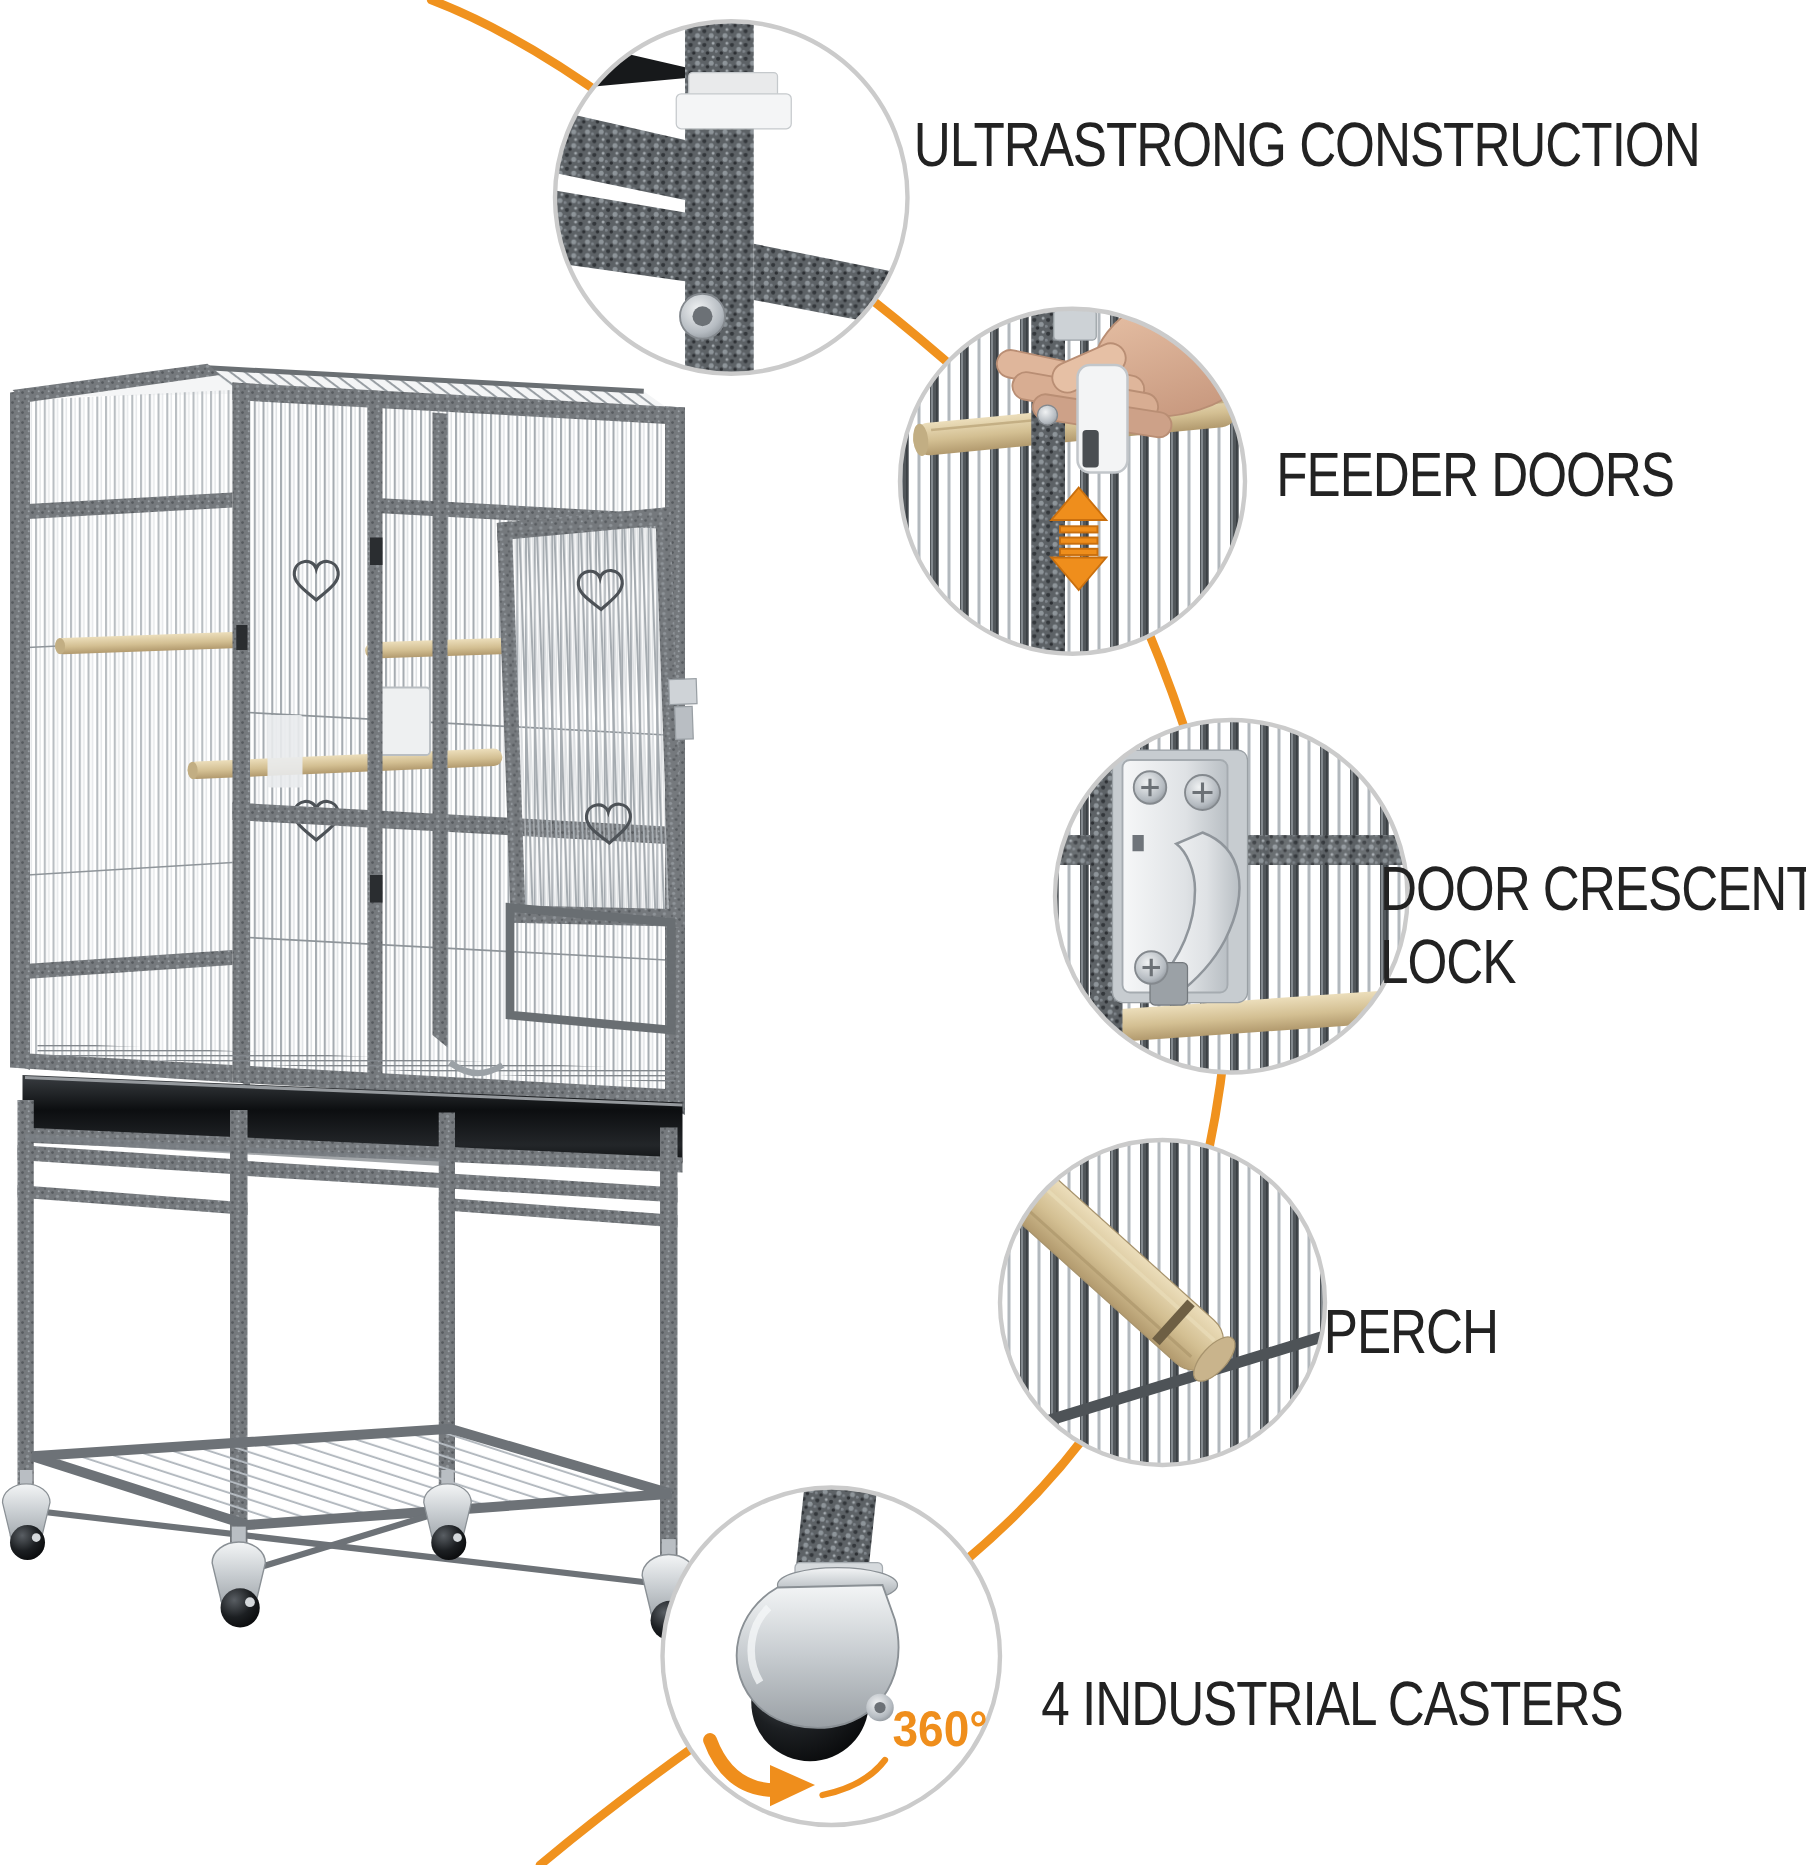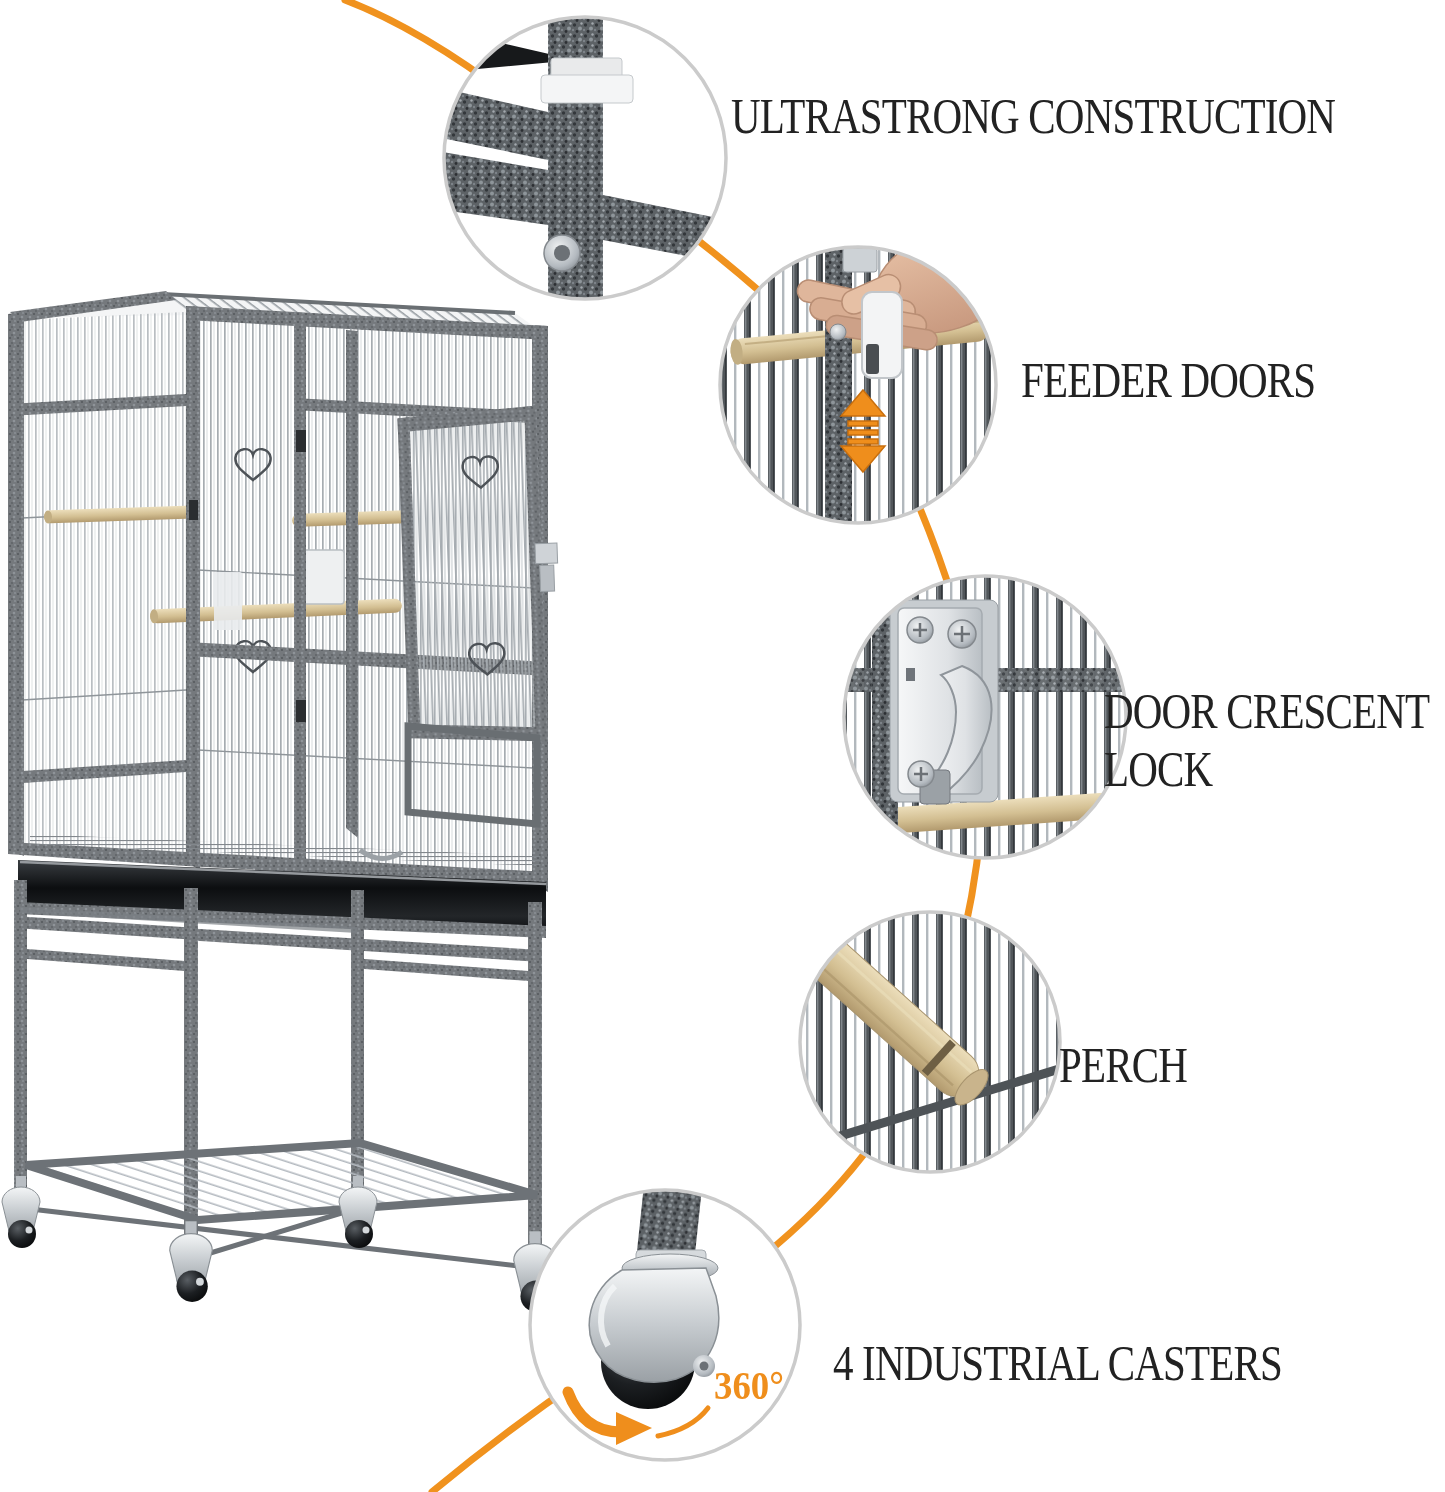--- a/index.html
+++ b/index.html
@@ -1,18 +1,18 @@
 <!DOCTYPE html>
 <html><head>
 <meta charset="utf-8">
 <style>
   html,body{margin:0;padding:0;background:#fff;}
   .stage{
     position:relative;width:1445px;height:1492px;background:#ffffff;
-    overflow:hidden;font-family:Liberation Serif, serif;
+    overflow:hidden;font-family:Liberation Sans, sans-serif;
   }
   .stage svg{position:absolute;left:0;top:0;}
   .callout-label{
     position:absolute;
     font-size:50px;line-height:58px;letter-spacing:-1px;
     color:#222222;white-space:nowrap;
     transform:scaleX(.82);transform-origin:0 0;
   }
   .label-construction{left:731px;top:87px;}
   .label-feeder{left:1021px;top:351px;}

